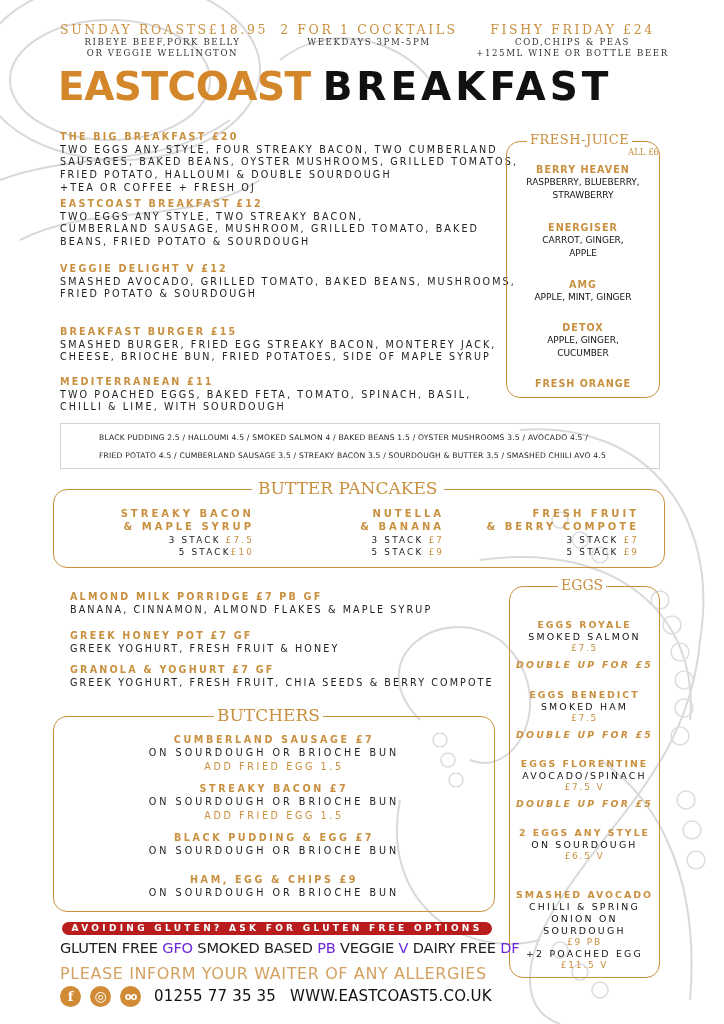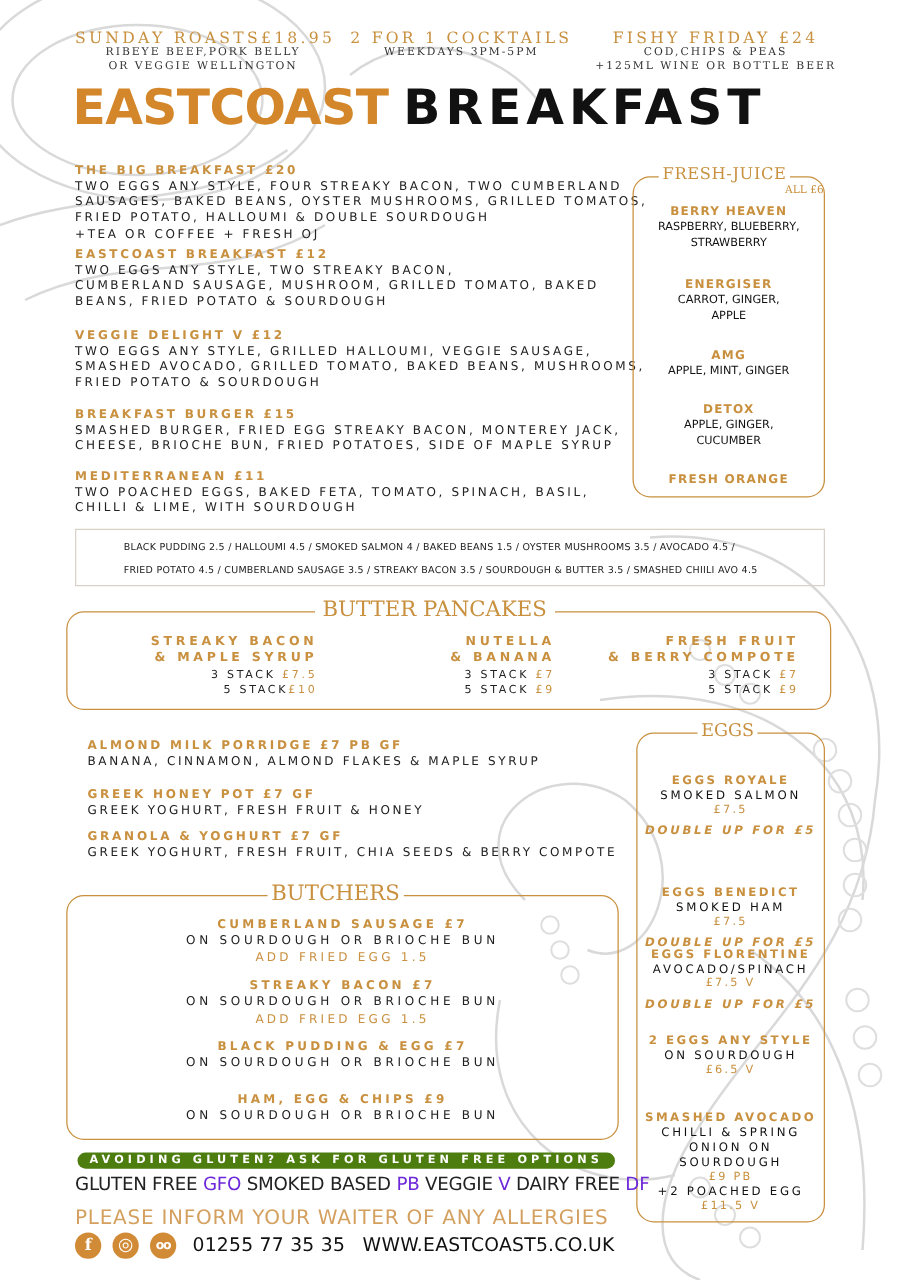--- a/index.html
+++ b/index.html
@@ -47,21 +47,21 @@
   .bu-item .d { font-size: 9.6px; letter-spacing: 3px; color: #222; line-height: 13px; white-space: nowrap; }
   .bu-item .x { font-size: 9.6px; letter-spacing: 2.6px; color: #c8903f; line-height: 15px; white-space: nowrap; }
 
   .eggs { top: 586px; left: 509px; width: 151px; height: 392px; }
   .egg { text-align: center; }
   .egg .n { font-size: 9.4px; letter-spacing: 2px; color: #c8903f; font-weight: bold; line-height: 12px; white-space: nowrap; }
   .egg .d { font-size: 9.4px; letter-spacing: 2.2px; color: #111; line-height: 12px; white-space: nowrap; }
   .egg .pr { font-size: 9px; letter-spacing: 1.8px; color: #c8903f; line-height: 11px; }
   .egg .du { font-size: 9.4px; letter-spacing: 2.2px; color: #c8903f; font-style: italic; font-weight: bold; line-height: 13px; white-space: nowrap; margin-top: 4px; }
 
-  .gluten-bar { top: 922px; left: 62px; width: 430px; height: 13px; background: #4d7c0f; border-radius: 7px; color: #fff; font-size: 9px; letter-spacing: 3.3px; text-align: center; line-height: 13px; white-space: nowrap; font-weight: bold; }
+  .gluten-bar { top: 922px; left: 62px; width: 430px; height: 13px; background: #b91c1c; border-radius: 7px; color: #fff; font-size: 9px; letter-spacing: 3.3px; text-align: center; line-height: 13px; white-space: nowrap; font-weight: bold; }
   .legend { top: 939px; left: 60px; font-size: 14.6px; color: #222; white-space: nowrap; letter-spacing: -0.2px; }
   .legend .code { color: #6d28d9; }
   .allergy { top: 964px; left: 60px; font-size: 16px; color: #d4a060; letter-spacing: 0.6px; white-space: nowrap; }
   .contact { top: 985px; left: 60px; height: 22px; display: flex; align-items: center; white-space: nowrap; }
   .social { width: 21px; height: 21px; border-radius: 50%; background: #d18a36; color: #fff; display: inline-flex; align-items: center; justify-content: center; margin-right: 9px; font-weight: bold; font-size: 13px; }
   .contact .txt { font-size: 15px; color: #111; margin-left: 4px; letter-spacing: 0.2px; }
   .contact .web { margin-left: 14px; }
 </style>
 </head>
 <body>
@@ -128,21 +128,20 @@
   <div class="item-d">+TEA OR COFFEE + FRESH OJ</div>
 </div>
 <div class="layer" style="top:198px; left:60px;">
   <div class="item-h">EASTCOAST BREAKFAST £12</div>
   <div class="item-d">TWO EGGS ANY STYLE, TWO STREAKY BACON,</div>
   <div class="item-d">CUMBERLAND SAUSAGE, MUSHROOM, GRILLED TOMATO, BAKED</div>
   <div class="item-d">BEANS, FRIED POTATO &amp; SOURDOUGH</div>
 </div>
 <div class="layer" style="top:263px; left:60px;">
   <div class="item-h">VEGGIE DELIGHT V £12</div>
-  <div class="item-d">TWO EGGS ANY STYLE, GRILLED HALLOUMI, VEGGIE SAUSAGE,</div>
   <div class="item-d">SMASHED AVOCADO, GRILLED TOMATO, BAKED BEANS, MUSHROOMS,</div>
   <div class="item-d">FRIED POTATO &amp; SOURDOUGH</div>
 </div>
 <div class="layer" style="top:326px; left:60px;">
   <div class="item-h">BREAKFAST BURGER £15</div>
   <div class="item-d">SMASHED BURGER, FRIED EGG STREAKY BACON, MONTEREY JACK,</div>
   <div class="item-d">CHEESE, BRIOCHE BUN, FRIED POTATOES, SIDE OF MAPLE SYRUP</div>
 </div>
 <div class="layer" style="top:376px; left:60px;">
   <div class="item-h">MEDITERRANEAN  £11</div>
@@ -240,21 +239,21 @@
 </div>
 
 <div class="layer box eggs">
   <div class="box-title" style="top:-10px; left:48px; font-size:14px;">EGGS</div>
   <div class="egg" style="position:absolute; top:32px; left:0; width:100%;">
     <div class="n">EGGS ROYALE</div>
     <div class="d">SMOKED SALMON</div>
     <div class="pr">£7.5</div>
     <div class="du">DOUBLE UP FOR £5</div>
   </div>
-  <div class="egg" style="position:absolute; top:102px; left:0; width:100%;margin-top:20px;">
+  <div class="egg" style="position:absolute; top:102px; left:0; width:100%;">
     <div class="n">EGGS BENEDICT</div>
     <div class="d">SMOKED HAM</div>
     <div class="pr">£7.5</div>
     <div class="du">DOUBLE UP FOR £5</div>
   </div>
   <div class="egg" style="position:absolute; top:171px; left:0; width:100%;">
     <div class="n">EGGS FLORENTINE</div>
     <div class="d">AVOCADO/SPINACH</div>
     <div class="pr">£7.5 V</div>
     <div class="du">DOUBLE UP FOR £5</div>

